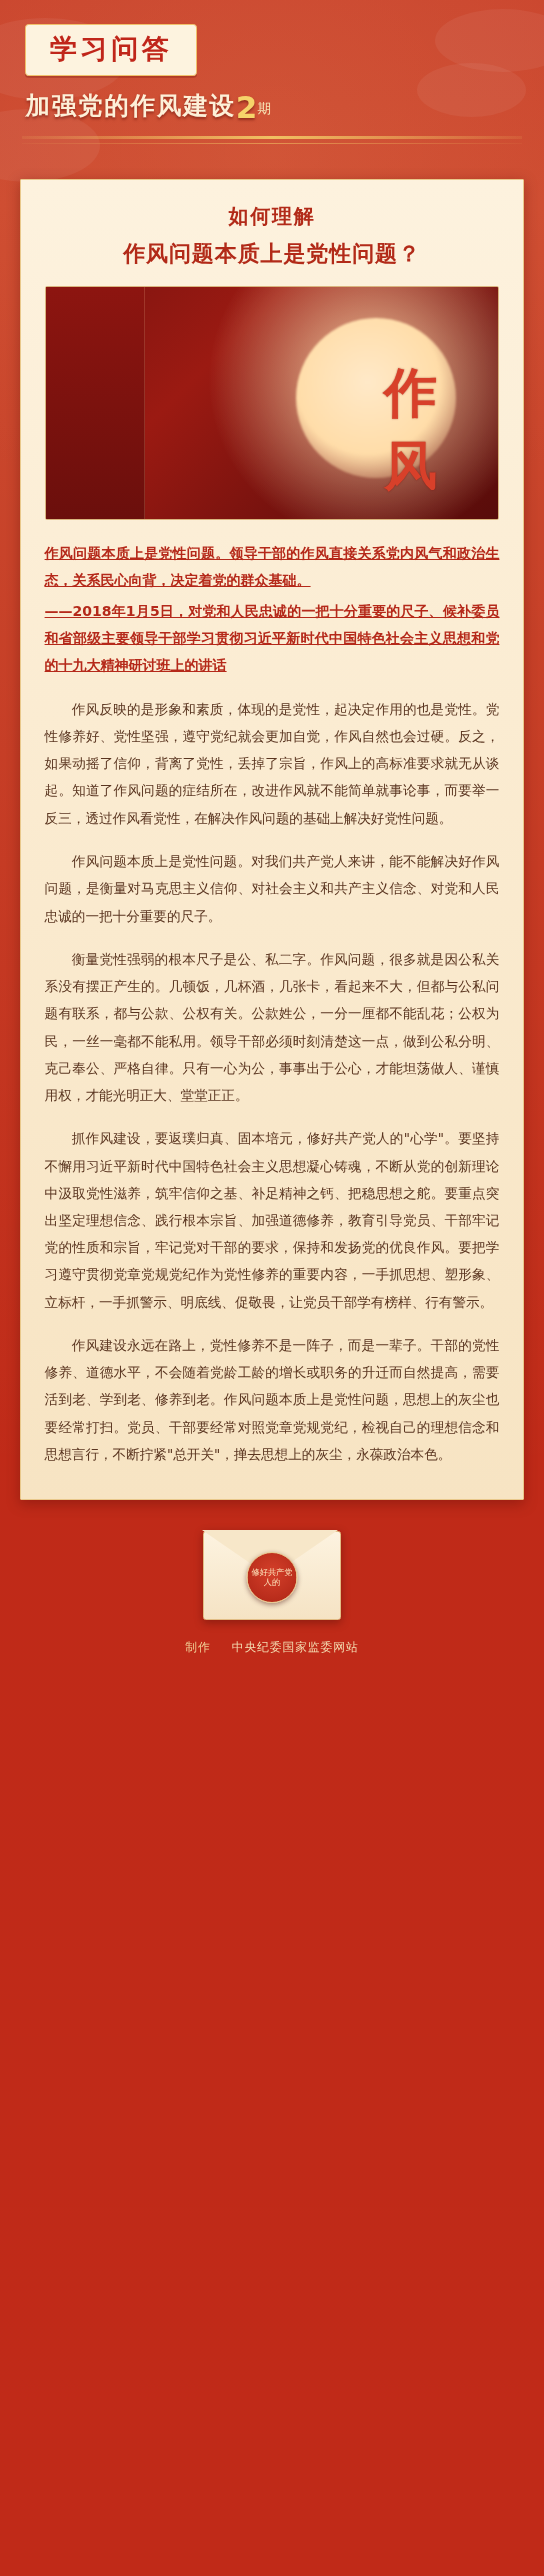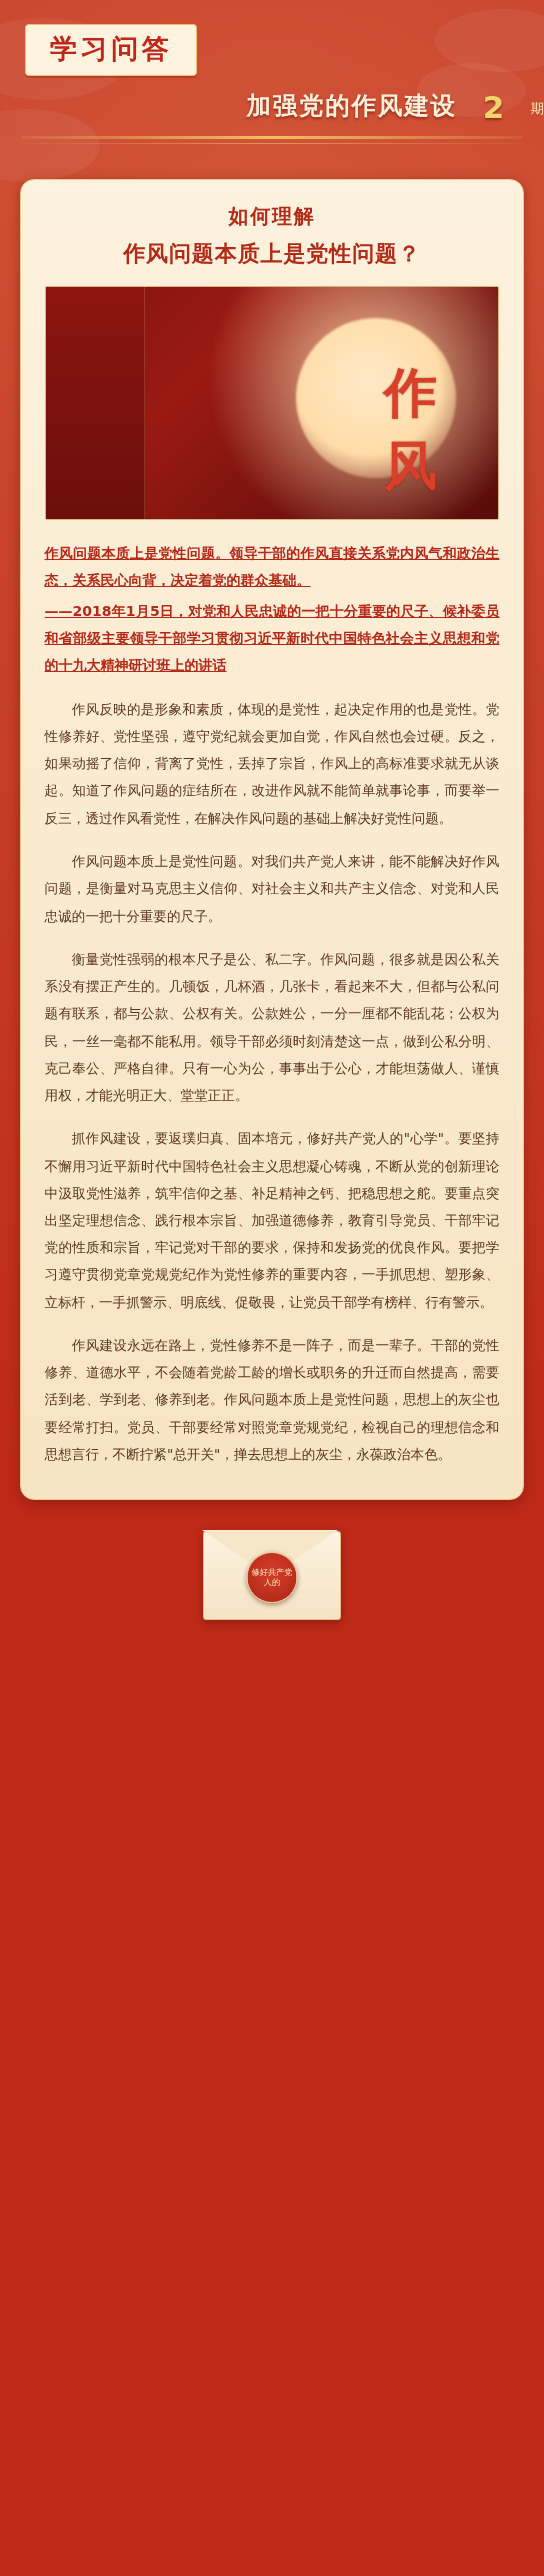--- a/index.html
+++ b/index.html
@@ -49,22 +49,21 @@
     font-size:27px;
     font-weight:bold;
     letter-spacing:3.6px;
     color:#c0261a;
     font-family:"DejaVu Sans","Liberation Sans",sans-serif;
   }
   .subtitle-row{
     margin:12.7px 0 0 25.4px;
     display:flex;
     align-items:flex-end;
-    gap:26px;
-    justify-content:flex-end;
+    gap:0;
   }
   .subtitle-row .sub{
     font-size:24.5px;
     font-weight:bold;
     letter-spacing:1.8px;
     color:#fdf0d8;
     text-shadow:0 1.8px 2.7px rgba(90,10,5,.5);
   }
   .issue-num{
     font-size:31px;
@@ -88,21 +87,21 @@
     height:0.9px;
     background:linear-gradient(90deg,rgba(246,211,106,.05),rgba(246,211,106,.5),rgba(246,211,106,.05));
   }
 
   
   .card{
     position:relative;
     margin:27px 20px 0 20px;
     background:linear-gradient(180deg,#fdf2de 0%, #fbecd2 40%, #f7e4c3 100%);
     border:1.8px solid #e9c88b;
-    border-radius:14px;
+    border-radius:1px;
     padding:23.6px 23.6px 31px 23.6px;
     box-sizing:border-box;
     box-shadow:0 3.6px 12.7px rgba(80,10,5,.35);
   }
   .q-title{
     text-align:center;
     color:#b22a18;
     font-weight:bold;
   }
   .q-title .l1{font-size:20px;letter-spacing:1.8px;}
@@ -263,16 +262,20 @@
       <p>衡量党性强弱的根本尺子是公、私二字。作风问题，很多就是因公私关系没有摆正产生的。几顿饭，几杯酒，几张卡，看起来不大，但都与公私问题有联系，都与公款、公权有关。公款姓公，一分一厘都不能乱花；公权为民，一丝一毫都不能私用。领导干部必须时刻清楚这一点，做到公私分明、克己奉公、严格自律。只有一心为公，事事出于公心，才能坦荡做人、谨慎用权，才能光明正大、堂堂正正。</p>
       <p>抓作风建设，要返璞归真、固本培元，修好共产党人的"心学"。要坚持不懈用习近平新时代中国特色社会主义思想凝心铸魂，不断从党的创新理论中汲取党性滋养，筑牢信仰之基、补足精神之钙、把稳思想之舵。要重点突出坚定理想信念、践行根本宗旨、加强道德修养，教育引导党员、干部牢记党的性质和宗旨，牢记党对干部的要求，保持和发扬党的优良作风。要把学习遵守贯彻党章党规党纪作为党性修养的重要内容，一手抓思想、塑形象、立标杆，一手抓警示、明底线、促敬畏，让党员干部学有榜样、行有警示。</p>
       <p>作风建设永远在路上，党性修养不是一阵子，而是一辈子。干部的党性修养、道德水平，不会随着党龄工龄的增长或职务的升迁而自然提高，需要活到老、学到老、修养到老。作风问题本质上是党性问题，思想上的灰尘也要经常打扫。党员、干部要经常对照党章党规党纪，检视自己的理想信念和思想言行，不断拧紧"总开关"，掸去思想上的灰尘，永葆政治本色。</p>
     </div>
   </div>
 
   <div class="footer">
     <div class="envelope">
       <div class="emblem">修好共产党人的</div>
     </div>
+    <div class="credit">
+      <span class="maker">制作</span>
+      <span>中央纪委国家监委网站</span>
+    </div>
   </div>
 
 </div>
 
 
 </body></html>

